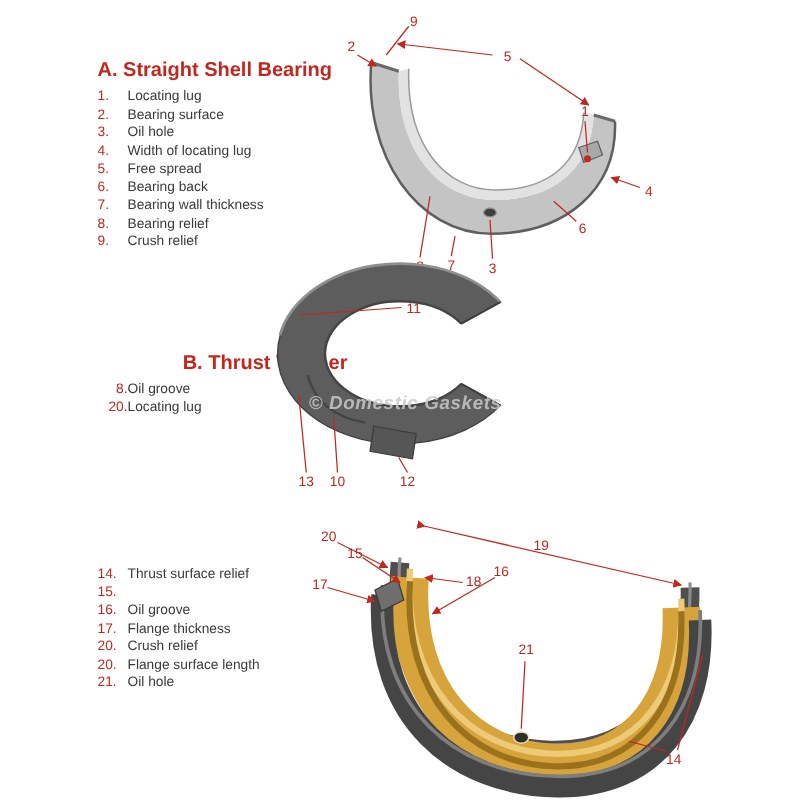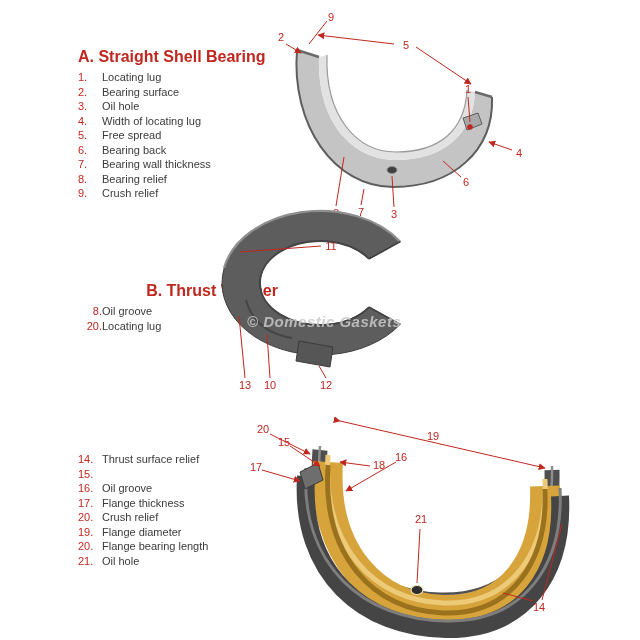--- a/index.html
+++ b/index.html
@@ -89,26 +89,22 @@
       </div>
     <div class="item">
         <span class="num">17.</span>
         <span class="lbl">Flange thickness</span>
       </div>
     <div class="item">
         <span class="num">20.</span>
         <span class="lbl">Crush relief</span>
       </div>
     <div class="item">
-        <span class="num">19.</span>
-        <span class="lbl">Flange diameter</span>
-      </div>
-    <div class="item">
         <span class="num">20.</span>
-        <span class="lbl">Flange bearing length</span>
+        <span class="lbl">Flange surface length</span>
       </div>
     <div class="item">
         <span class="num">21.</span>
         <span class="lbl">Oil hole</span>
       </div>
   </div>
 
   <svg class="diagram" width="640" height="640" viewBox="0 0 640 640">
     <defs>
       <marker id="arr" viewBox="0 0 10 10" refX="9" refY="5" markerWidth="7" markerHeight="7" orient="auto">

